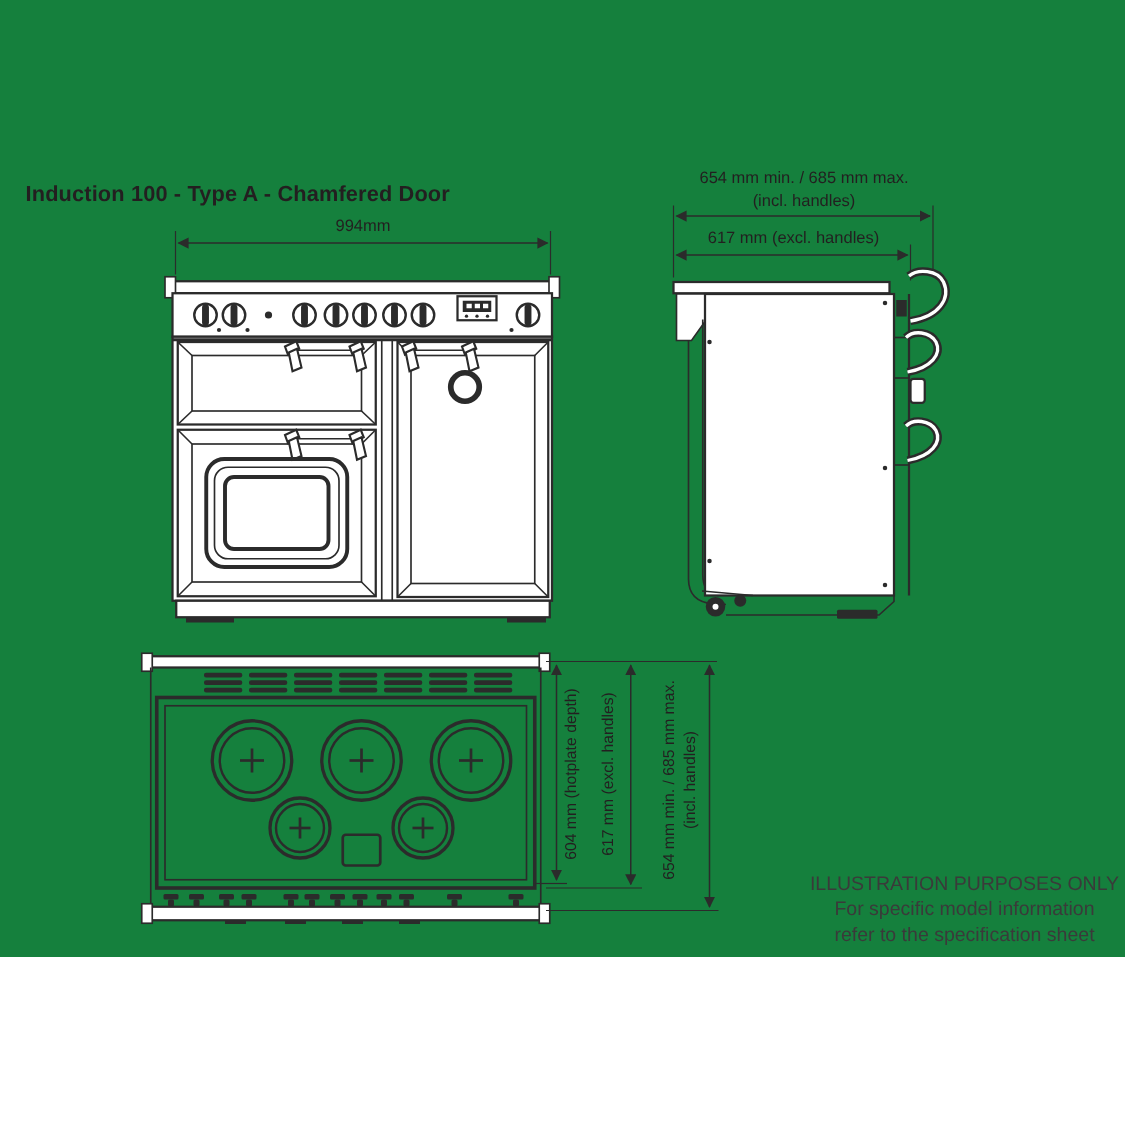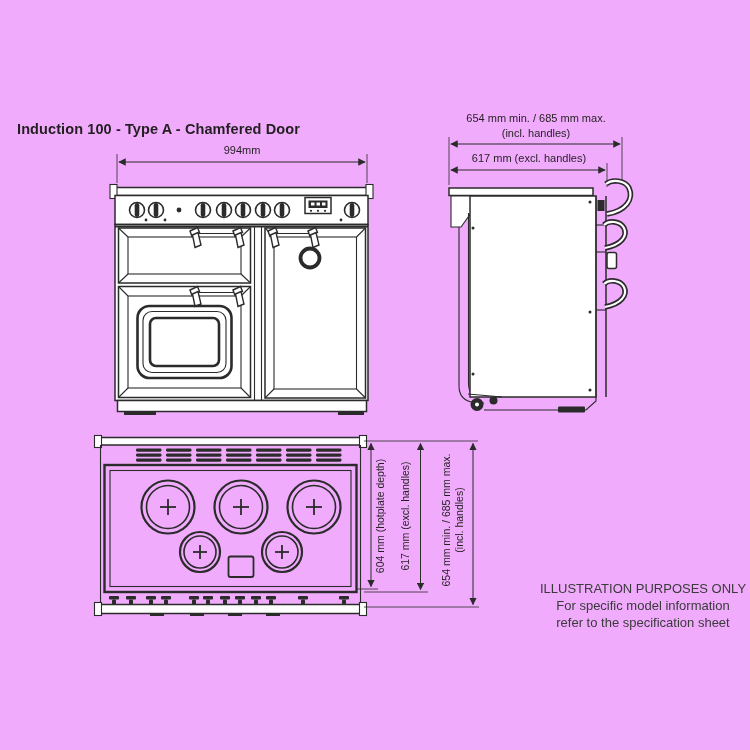--- a/index.html
+++ b/index.html
@@ -1,16 +1,16 @@
 <!DOCTYPE html>
 <html><head>
 <meta charset="utf-8">
 <style>
   html,body{margin:0;padding:0;background:#ffffff;}
-  .page{position:relative;width:750px;height:750px;background:#f0abfc;overflow:hidden;
+  .page{position:relative;width:750px;height:638px;background:#15803d;overflow:hidden;
         font-family:"Liberation Sans", sans-serif;}
   svg{position:absolute;left:0;top:0;}
   text{fill:#231f20;}
   .t-title{font-size:14.5px;font-weight:bold;letter-spacing:.1px;}
   .t-dim{font-size:11px;}
   .t-dim-rot{font-size:10.5px;}
   .t-note{font-size:13px;fill:#3a3a3a;}
   .ln{stroke:#2b2b2b;fill:none;}
   .ln15{stroke:#2b2b2b;stroke-width:1.5;fill:none;}
   .ln11{stroke:#2b2b2b;stroke-width:1.1;fill:none;}

